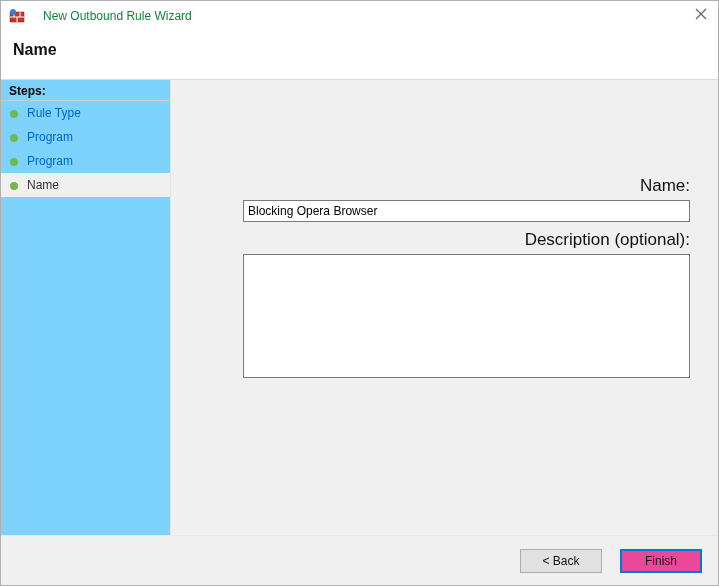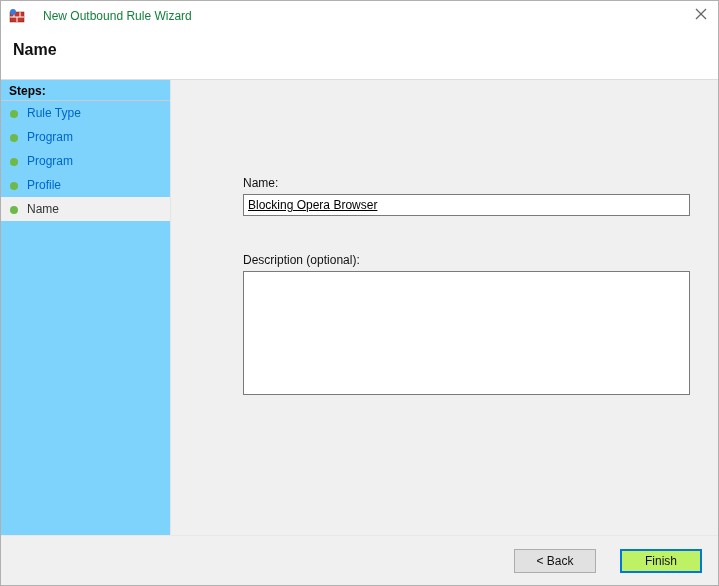--- a/index.html
+++ b/index.html
@@ -102,70 +102,70 @@
     position: relative;
     padding: 0;
   }
   .form-area {
     position: absolute;
     left: 72px;
     top: 96px;
     right: 28px;
   }
   .form-label {
-    font-size: 12px;
+    font-size: 17px;
     color: #111;
     margin-bottom: 4px;
+    text-align: right;
   }
   .text-input {
     width: 100%;
     height: 22px;
     border: 1px solid #7a7a7a;
     background: #fff;
     font-size: 12px;
     padding: 2px 4px;
     outline: none;
-    text-decoration: underline;
   }
   .desc-section {
-    margin-top: 37px;
+    margin-top: 8px;
   }
   .textarea {
     width: 100%;
     height: 124px;
     border: 1px solid #7a7a7a;
     background: #fff;
     font-size: 12px;
     padding: 4px;
     resize: none;
     outline: none;
   }
   .footer {
     height: 50px;
     background: #f0f0f0;
     display: flex;
     justify-content: flex-end;
     align-items: center;
-    gap: 24px;
+    gap: 18px;
     padding-right: 16px;
     border-top: 1px solid #e8e8e8;
   }
   .btn {
     min-width: 82px;
     height: 24px;
     background: #e1e1e1;
     border: 1px solid #adadad;
     font-size: 12px;
     color: #111;
     cursor: pointer;
     padding: 0 8px;
   }
   .btn.default {
     border: 2px solid #0078d7;
-    background: #bef264;
+    background: #ec4899;
   }
 </style>
 </head>
 <body>
 
 <div class="window">
 
   <div class="titlebar">
     <span class="app-icon">
       <svg viewBox="0 0 16 16">
@@ -215,28 +215,20 @@
 
       <div class="step-item">
         <span class="step-bullet done">
           <svg viewBox="0 0 10 10">
               <circle cx="5" cy="5" r="4"></circle>
             </svg>
         </span>
         <span>Program</span>
       </div>
 
-      <div class="step-item">
-        <span class="step-bullet done">
-          <svg viewBox="0 0 10 10">
-              <circle cx="5" cy="5" r="4"></circle>
-            </svg>
-        </span>
-        <span>Profile</span>
-      </div>
 
       <div class="step-item current">
         <span class="step-bullet now">
           <svg viewBox="0 0 10 10">
               <circle cx="5" cy="5" r="4"></circle>
             </svg>
         </span>
         <span>Name</span>
       </div>
     </div>

